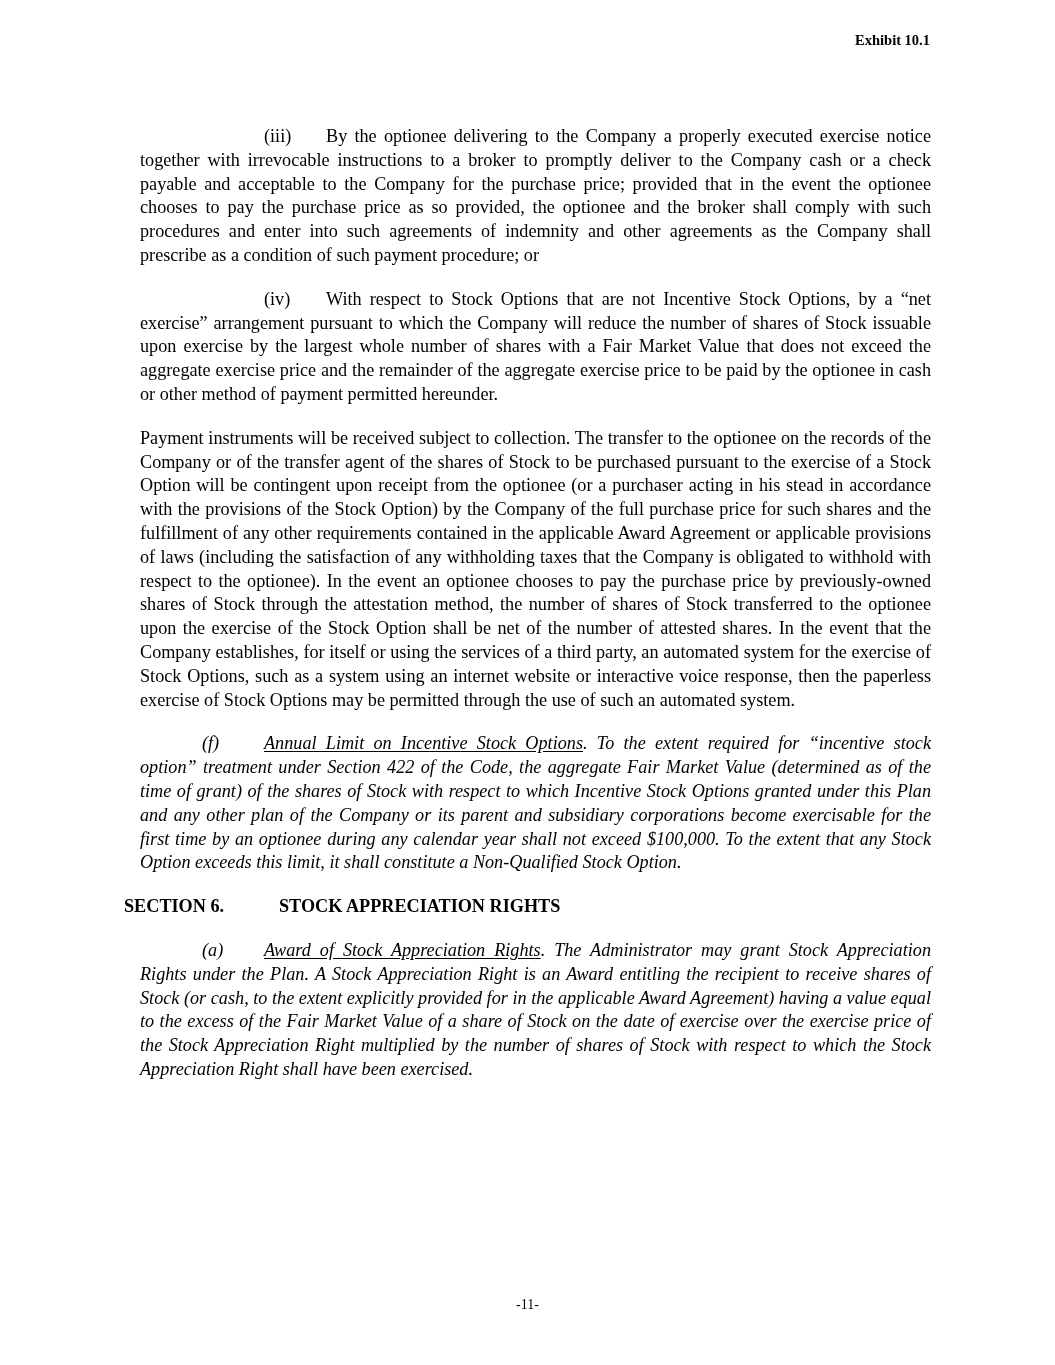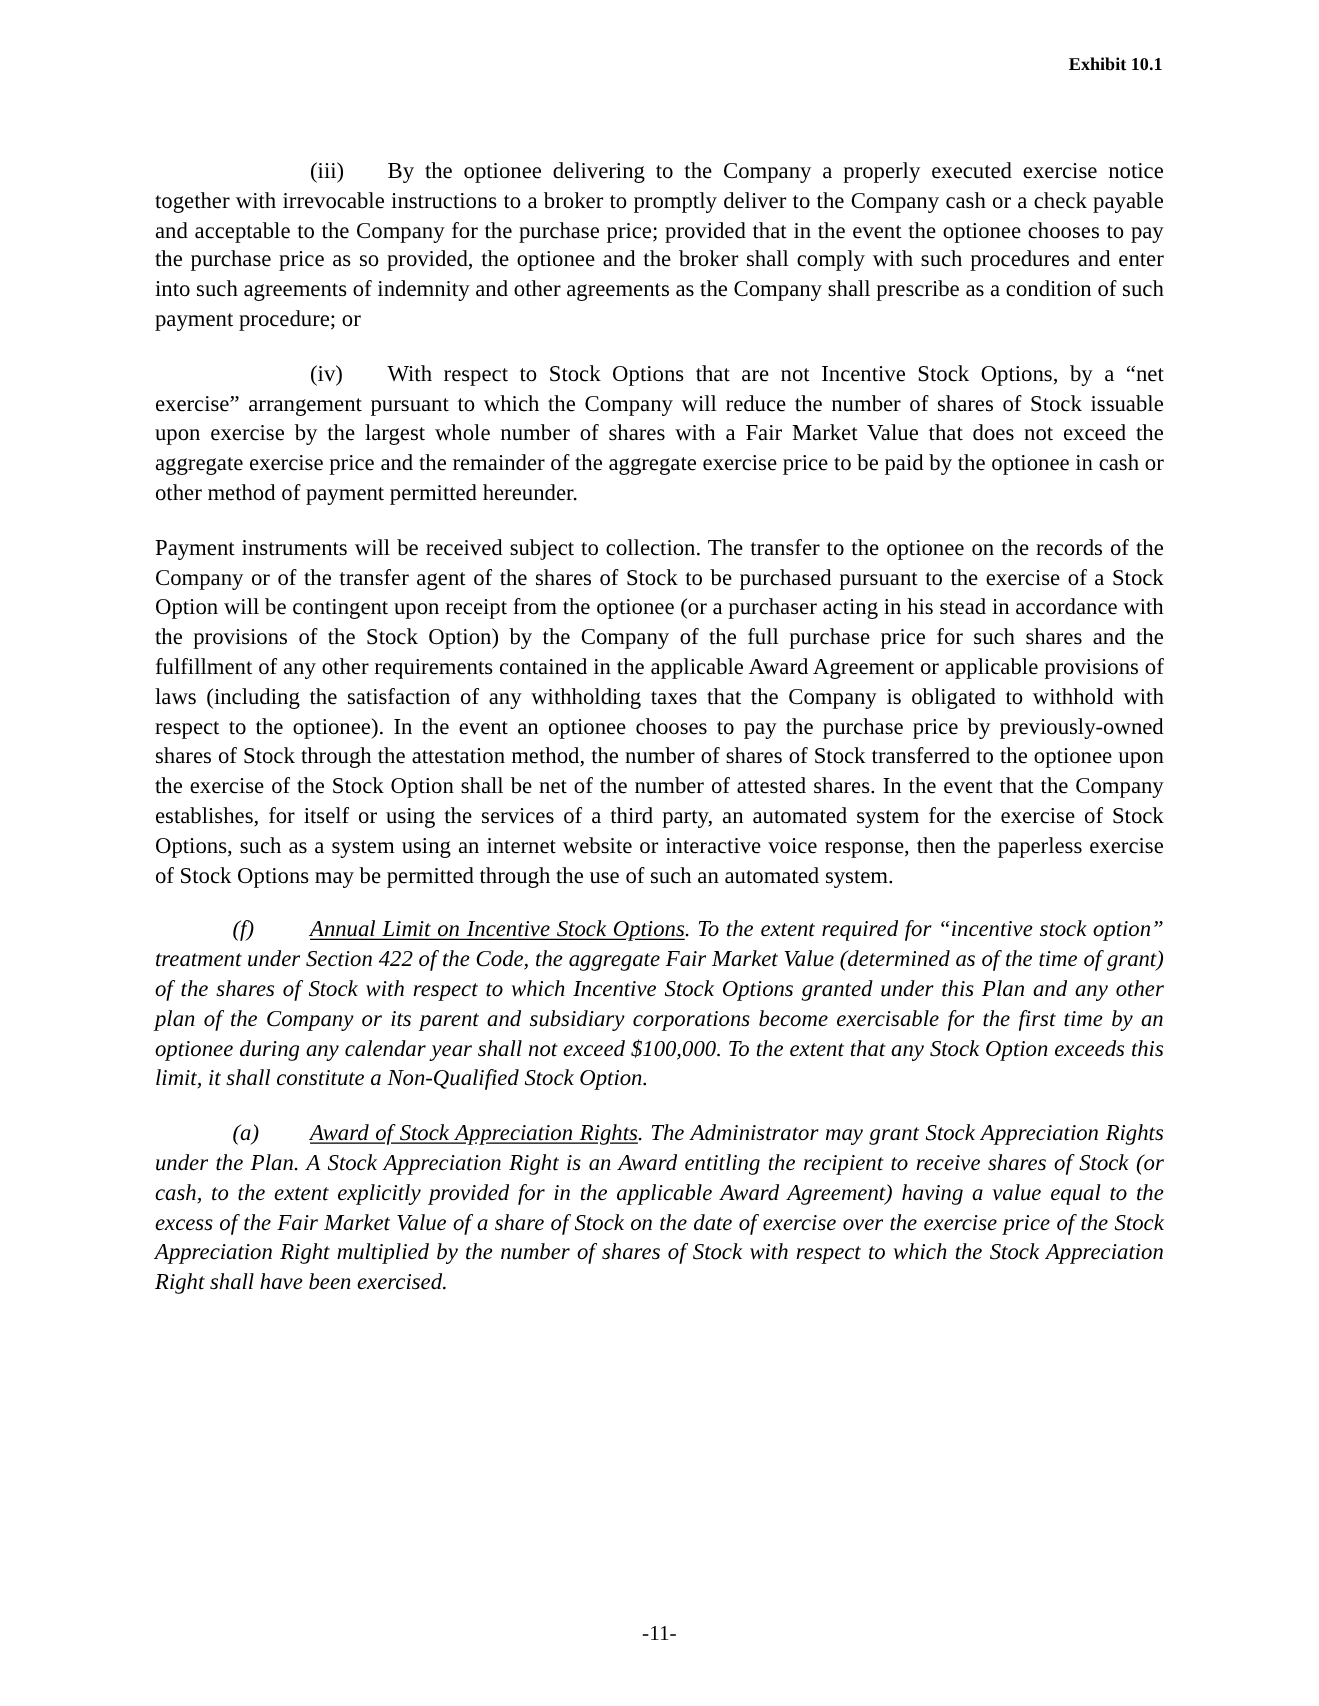--- a/index.html
+++ b/index.html
@@ -1,40 +1,40 @@
 <!DOCTYPE html>
 <html><head>
 <meta charset="utf-8">
 <style>
   html, body { margin: 0; padding: 0; background: #ffffff; }
   body {
     width: 1055px; height: 1365px; position: relative; overflow: hidden;
     font-family: "Liberation Serif", serif; color: #000;
   }
   .exhibit {
-    position: absolute; top: 44px; right: 125px;
+    position: absolute; top: 32px; right: 125px;
     font-weight: bold; font-size: 14.5px;
   }
   .content {
     position: absolute; left: 124px; top: 125px; width: 807px;
     font-size: 18.2px; line-height: 23.8px;
   }
-  p { margin: 0 0 20px 0; text-align: justify; text-align-last: left; }
+  p { margin: 0 0 20px 16px; text-align: justify; text-align-last: left; }
   .indent2 { text-indent: 124px; }
   .indent1 { text-indent: 62px; font-style: italic; }
   .label { display: inline-block; text-indent: 0; }
   .lbl-sub { width: 62px; }
   u { text-decoration: underline; text-underline-offset: 2px; }
   h2 {
     margin: 0 0 20px 0; font-size: 18.2px; font-weight: bold; line-height: 23.8px;
   }
   .sec-num { display: inline-block; width: 155px; }
   .page-num {
     position: absolute; top: 1297px; left: 0; width: 1055px; text-align: center;
-    font-size: 17px;
+    font-size: 14px;
   }
 </style>
 </head>
 <body>
 
 <div class="exhibit">Exhibit 10.1</div>
 
 <div class="content">
   <p class="indent2">
     <span class="label lbl-sub">(iii)</span><span>By the optionee delivering to the Company a properly executed exercise notice together with irrevocable instructions to a broker to promptly deliver to the Company cash or a check payable and acceptable to the Company for the purchase price; provided that in the event the optionee chooses to pay the purchase price as so provided, the optionee and the broker shall comply with such procedures and enter into such agreements of indemnity and other agreements as the Company shall prescribe as a condition of such payment procedure; or</span>
@@ -45,19 +45,22 @@
   </p>
 
   <p>
     <span>Payment instruments will be received subject to collection.  The transfer to the optionee on the records of the Company or of the transfer agent of the shares of Stock to be purchased pursuant to the exercise of a Stock Option will be contingent upon receipt from the optionee (or a purchaser acting in his stead in accordance with the provisions of the Stock Option) by the Company of the full purchase price for such shares and the fulfillment of any other requirements contained in the applicable Award Agreement or applicable provisions of laws (including the satisfaction of any withholding taxes that the Company is obligated to withhold with respect to the optionee).  In the event an optionee chooses to pay the purchase price by previously-owned shares of Stock through the attestation method, the number of shares of Stock transferred to the optionee upon the exercise of the Stock Option shall be net of the number of attested shares.  In the event that the Company establishes, for itself or using the services of a third party, an automated system for the exercise of Stock Options, such as a system using an internet website or interactive voice response, then the paperless exercise of Stock Options may be permitted through the use of such an automated system.</span>
   </p>
 
   <p class="indent1">
     <span class="label lbl-sub">(f)</span><u>Annual Limit on Incentive Stock Options</u><span>.  To the extent required for “incentive stock option” treatment under Section 422 of the Code, the aggregate Fair Market Value (determined as of the time of grant) of the shares of Stock with respect to which Incentive Stock Options granted under this Plan and any other plan of the Company or its parent and subsidiary corporations become exercisable for the first time by an optionee during any calendar year shall not exceed $100,000.  To the extent that any Stock Option exceeds this limit, it shall constitute a Non-Qualified Stock Option.</span>
   </p>
 
+  <h2>
+    <span class="sec-num">SECTION 6.</span><span>STOCK APPRECIATION RIGHTS</span>
+  </h2>
 
   <p class="indent1">
     <span class="label lbl-sub">(a)</span><u>Award of Stock Appreciation Rights</u><span>.  The Administrator may grant Stock Appreciation Rights under the Plan.  A Stock Appreciation Right is an Award entitling the recipient to receive shares of Stock (or cash, to the extent explicitly provided for in the applicable Award Agreement) having a value equal to the excess of the Fair Market Value of a share of Stock on the date of exercise over the exercise price of the Stock Appreciation Right multiplied by the number of shares of Stock with respect to which the Stock Appreciation Right shall have been exercised.</span>
   </p>
 </div>
 
 <div class="page-num">-11-</div>
 
 </body></html>

